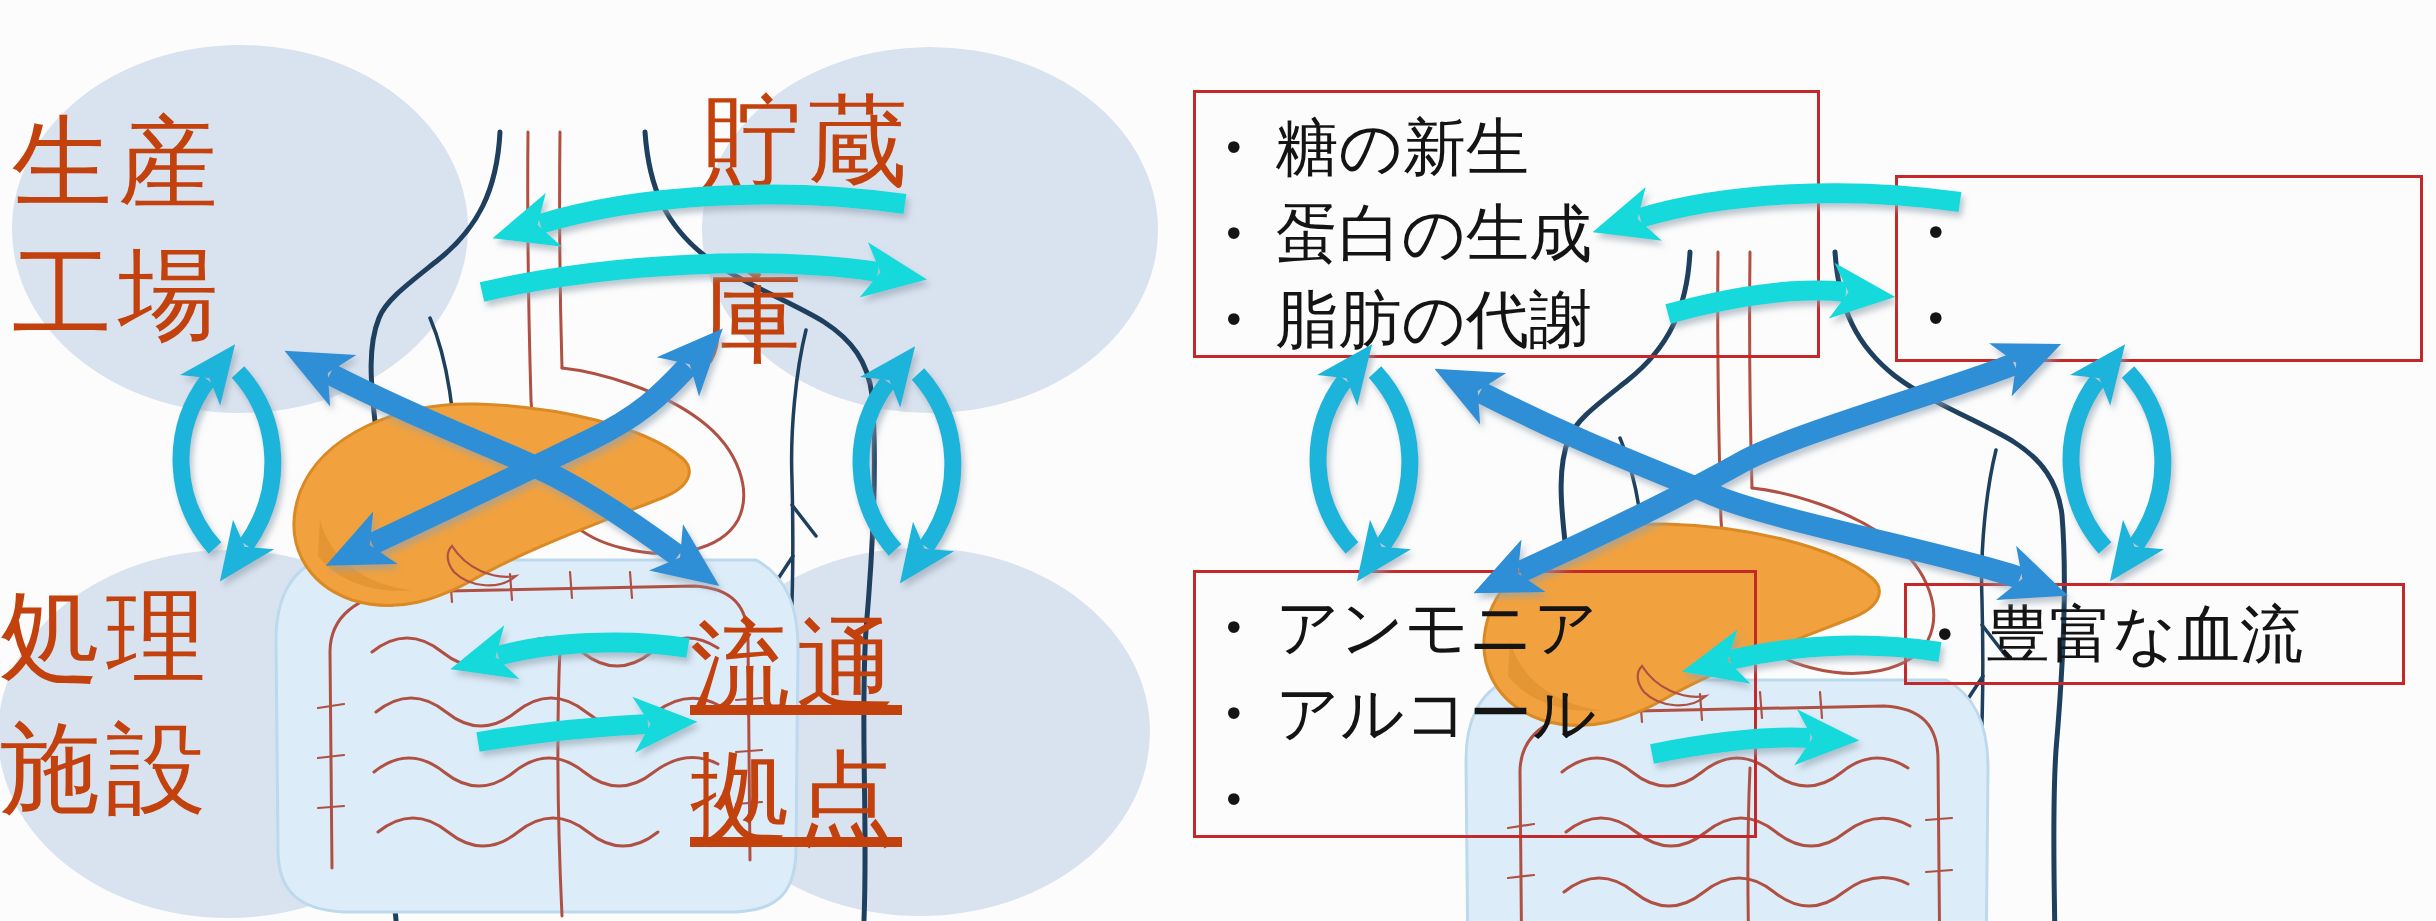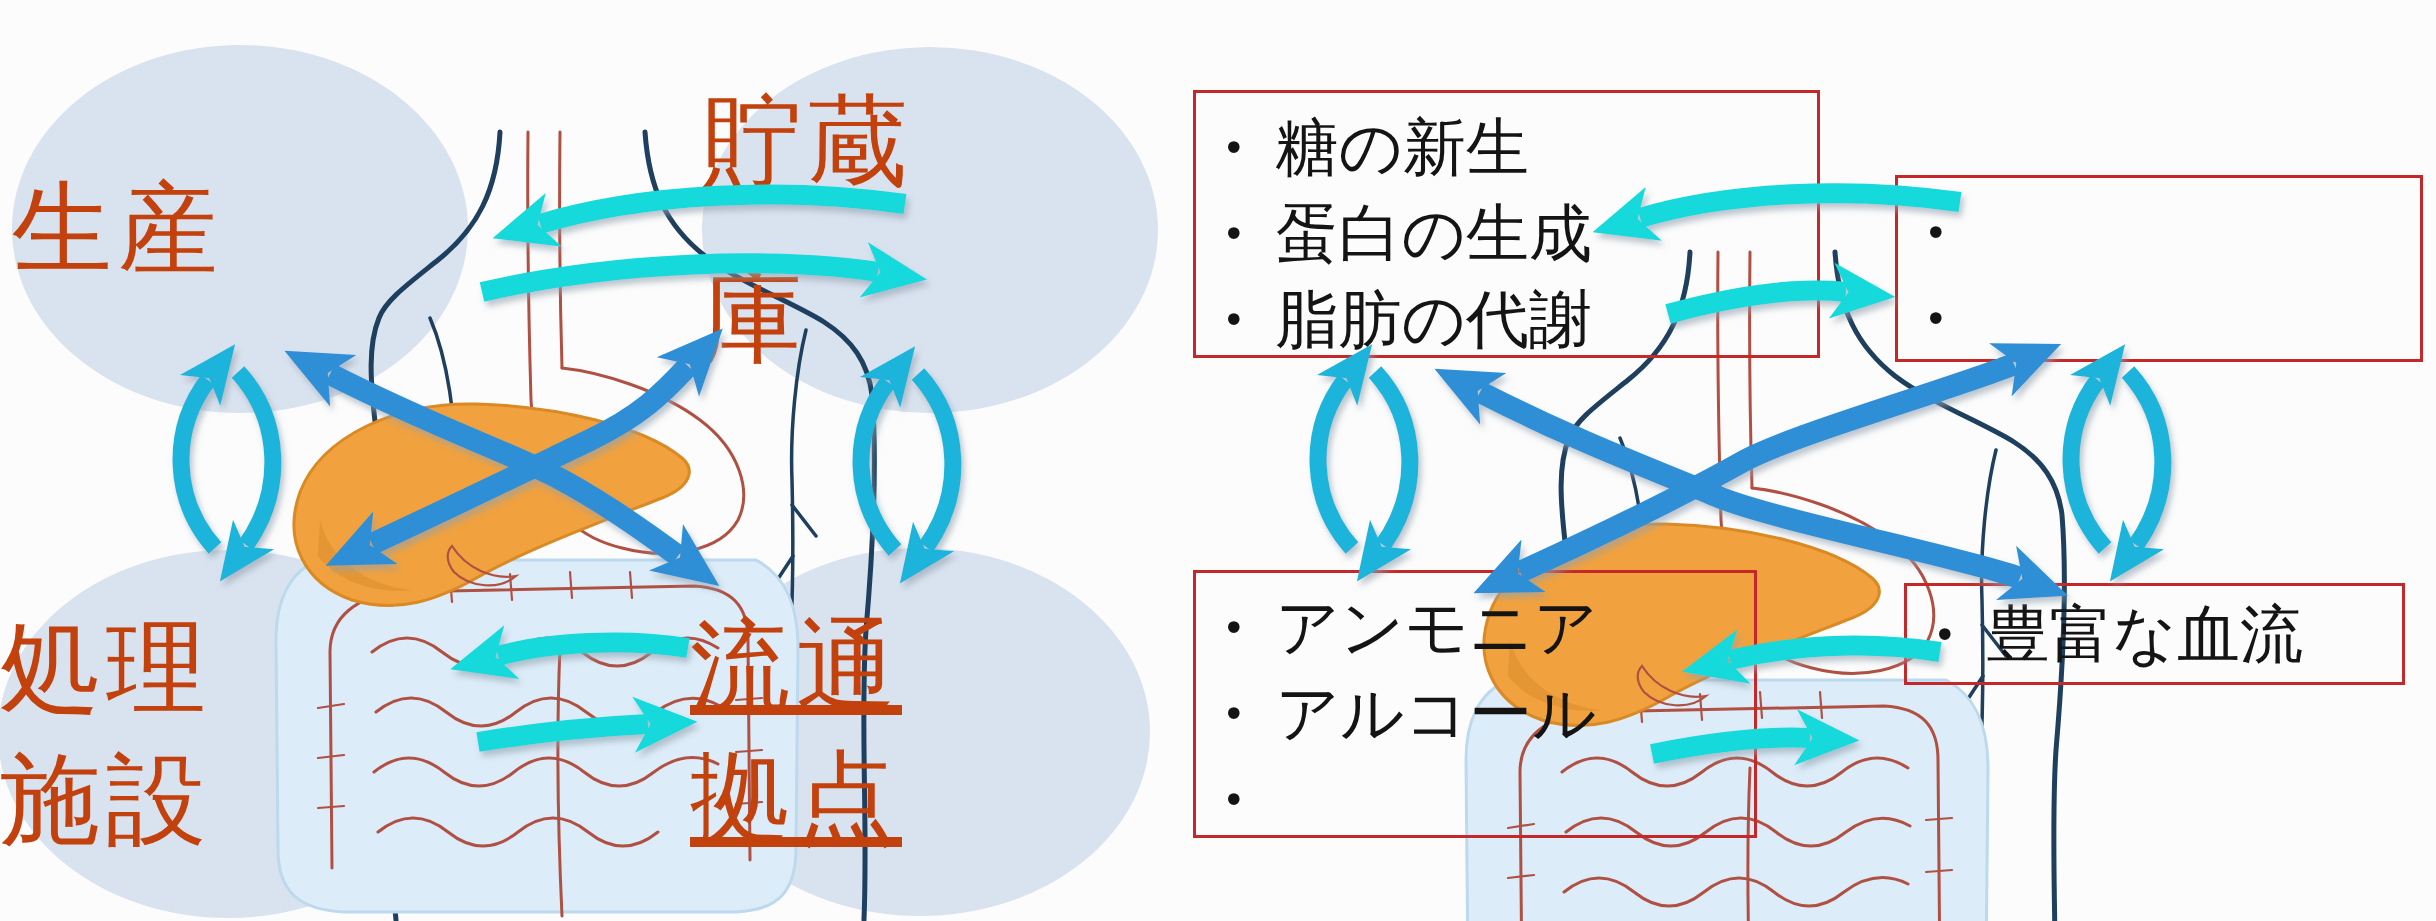--- a/index.html
+++ b/index.html
@@ -79,26 +79,27 @@
     <g>
         <use href="#torso"></use>
       </g>
     <g transform="translate(1190,120)">
         <use href="#torso"></use>
       </g>
   </svg>
 
   <div class="ellipse-label" style="left:12px;top:45px;width:456px;height:368px;">
     <div>生産</div>
+    <div>工場</div>
   </div>
   <div class="ellipse-label" style="left:702px;top:47px;width:456px;height:366px;gap:44px;">
     <div>貯蔵</div>
     <div>庫</div>
   </div>
-  <div class="ellipse-label" style="left:0px;top:550px;width:458px;height:368px;">
+  <div class="ellipse-label" style="left:0px;top:519px;width:458px;height:368px;">
     <div>処理</div>
     <div>施設</div>
   </div>
   <div class="ellipse-label" style="left:690px;top:548px;width:460px;height:368px;text-decoration:underline;">
     <div>流通</div>
     <div>拠点</div>
   </div>
 
   <div class="rbox" style="left:1193px;top:90px;width:627px;height:268px;">
     <div class="bline">

